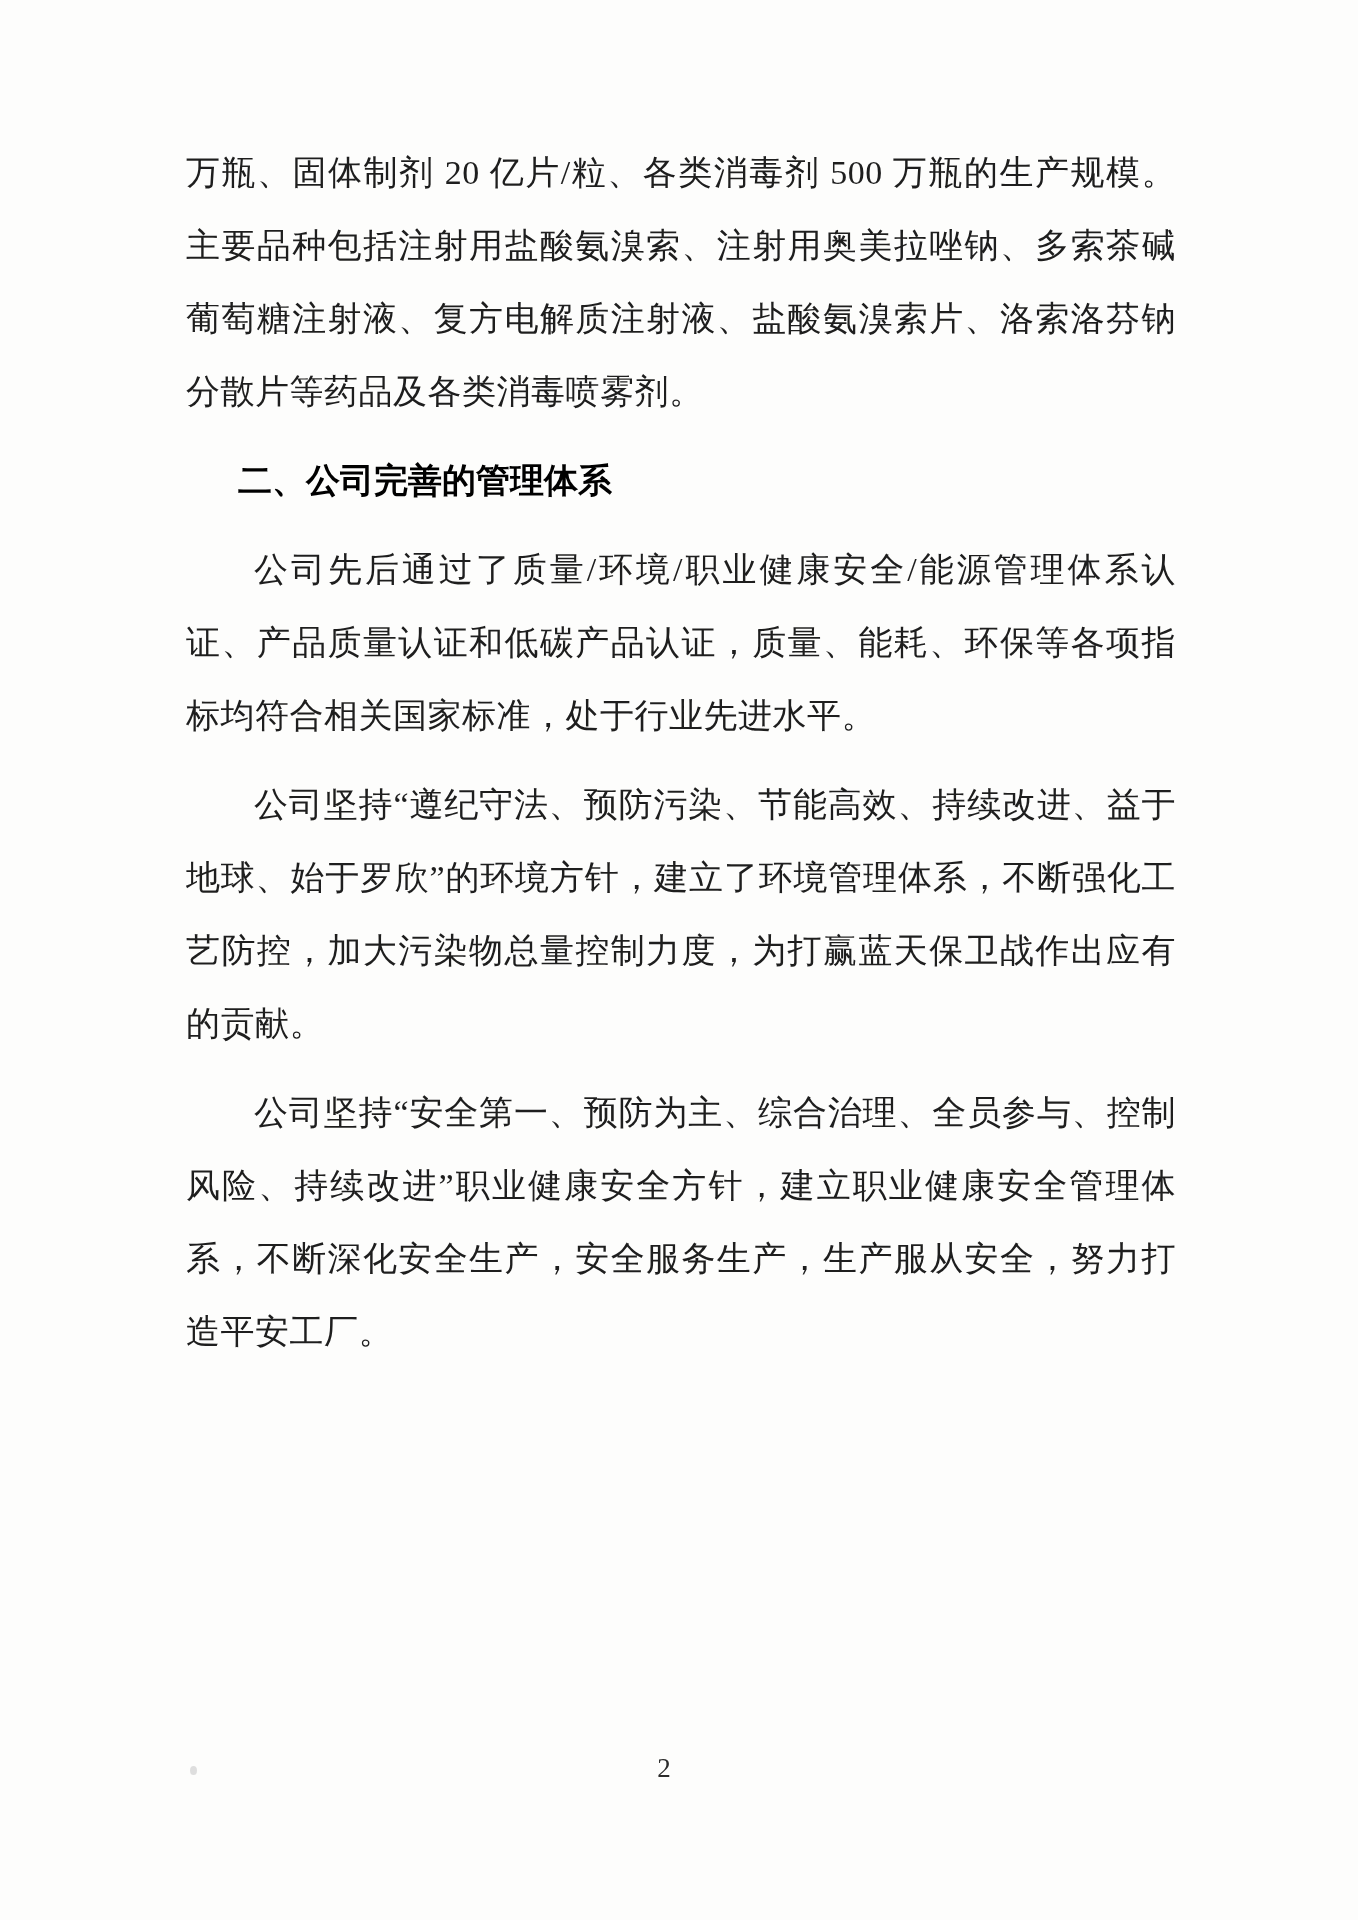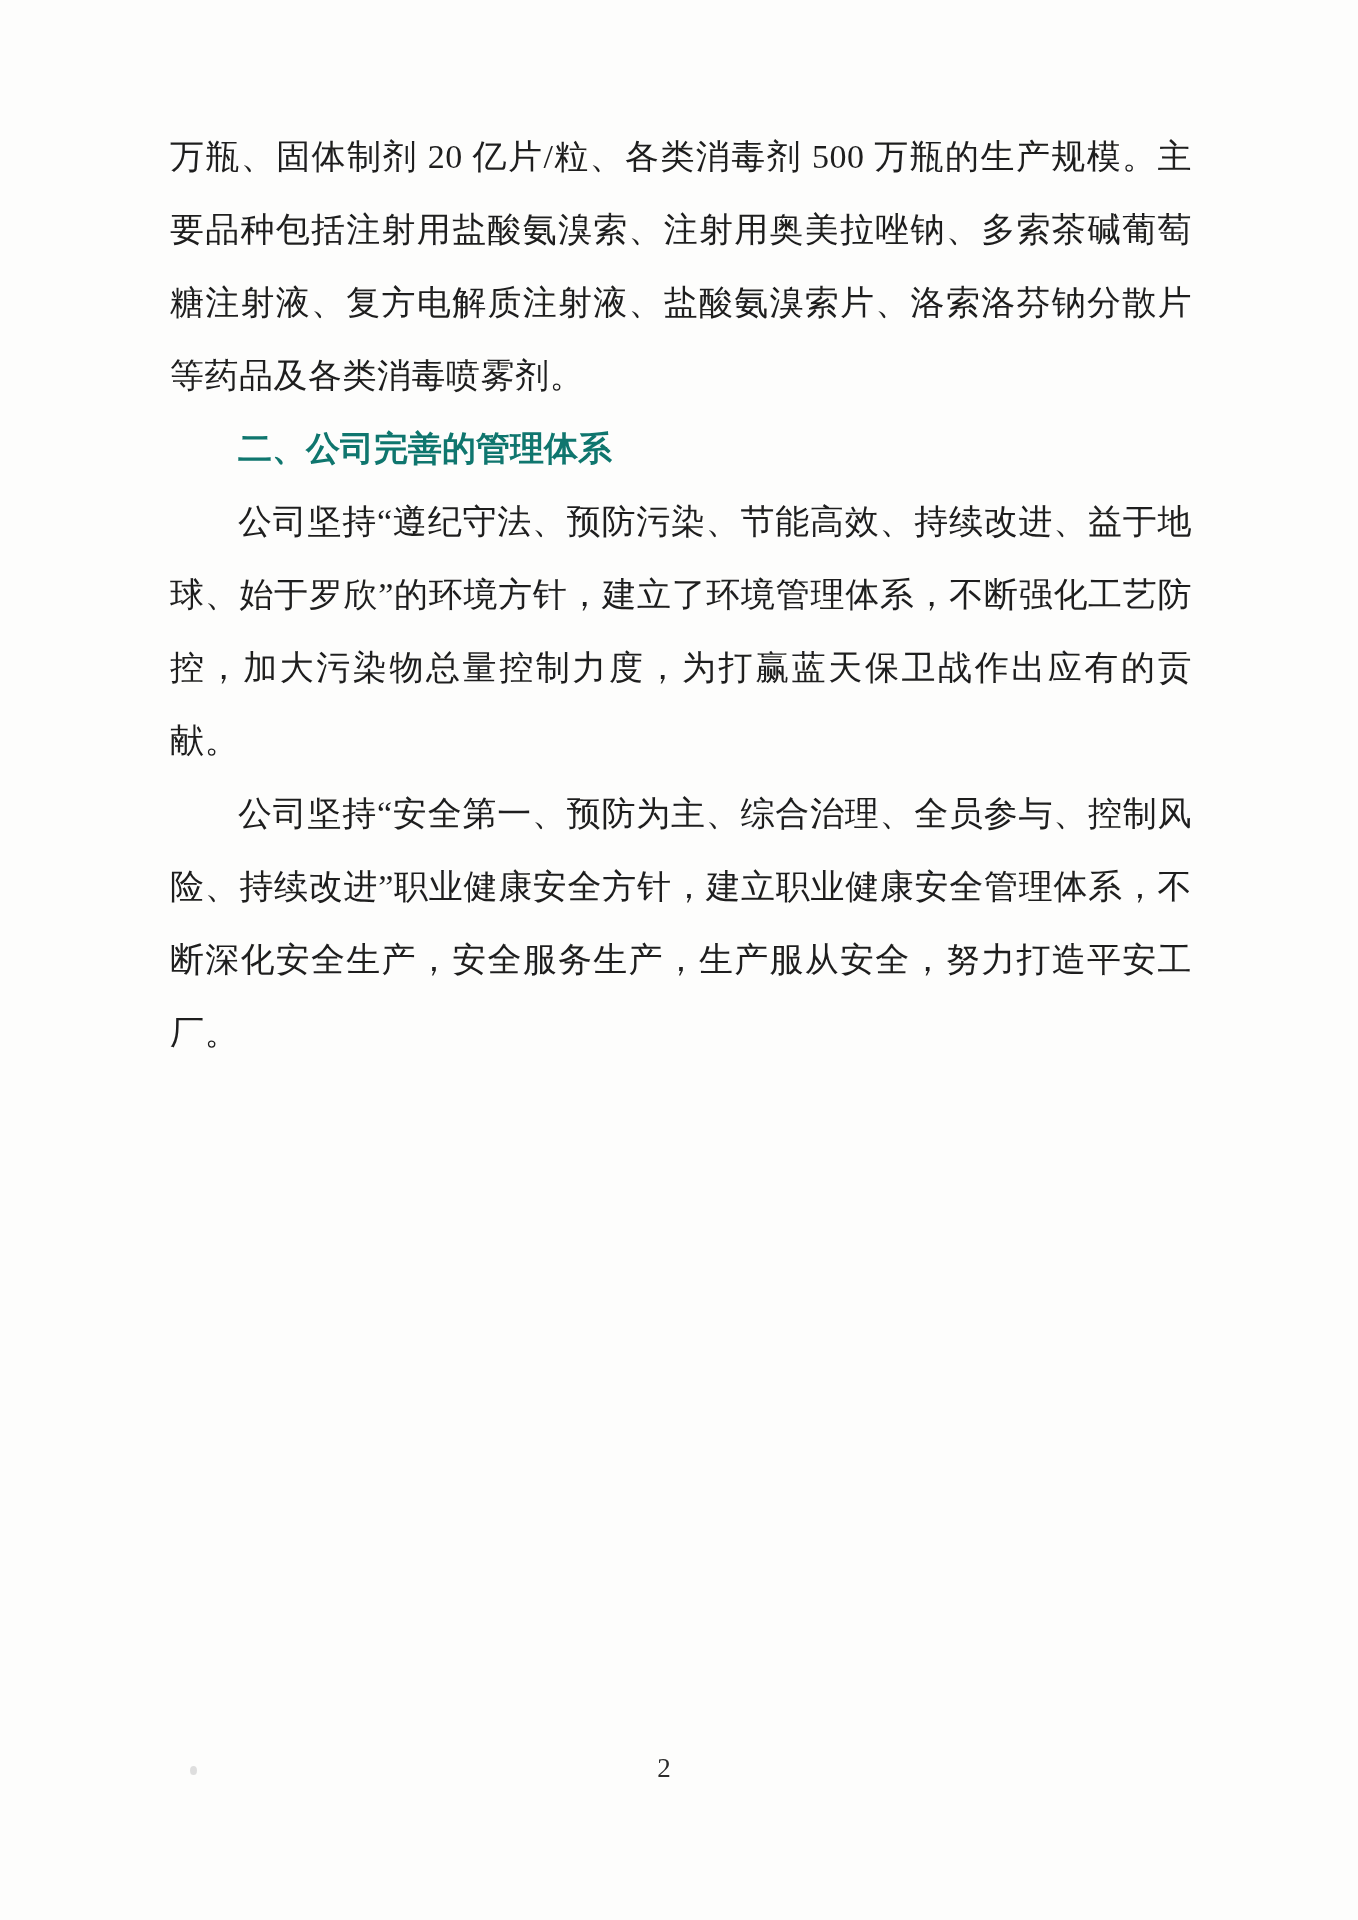--- a/index.html
+++ b/index.html
@@ -17,39 +17,39 @@
     font-family: "Liberation Serif", "DejaVu Serif", serif;
     color: #1e1e1e;
   }
   .content {
     position: absolute;
     left: 170px;
     top: 120px;
     width: 1022px;
   }
   .para {
-    margin: 0;
+    margin: 16px;
     font-size: 34px;
     line-height: 73px;
     text-align: justify;
     text-justify: inter-ideograph;
     letter-spacing: 0.5px;
     word-break: break-all;
   }
   .para.indent {
     text-indent: 68px;
   }
   .heading {
     margin: 0;
     font-size: 34px;
     line-height: 73px;
     font-weight: 700;
     text-indent: 68px;
     font-family: "Liberation Sans", "DejaVu Sans", sans-serif;
-    color: #0f766e;
+    color: #000000;
   }
   .page-number {
     position: absolute;
     left: 0;
     right: 30px;
     top: 1750px;
     text-align: center;
     font-size: 27px;
     line-height: 36px;
     color: #2b2b2b;
@@ -68,20 +68,21 @@
 </style>
 </head>
 <body>
 
 <div class="page">
   <div class="content">
     <p class="para">万瓶、固体制剂 20 亿片/粒、各类消毒剂 500 万瓶的生产规模。主要品种包括注射用盐酸氨溴索、注射用奥美拉唑钠、多索茶碱葡萄糖注射液、复方电解质注射液、盐酸氨溴索片、洛索洛芬钠分散片等药品及各类消毒喷雾剂。</p>
 
     <h2 class="heading">二、公司完善的管理体系</h2>
 
+    <p class="para indent">公司先后通过了质量/环境/职业健康安全/能源管理体系认证、产品质量认证和低碳产品认证，质量、能耗、环保等各项指标均符合相关国家标准，处于行业先进水平。</p>
 
 
     <p class="para indent">公司坚持“遵纪守法、预防污染、节能高效、持续改进、益于地球、始于罗欣”的环境方针，建立了环境管理体系，不断强化工艺防控，加大污染物总量控制力度，为打赢蓝天保卫战作出应有的贡献。</p>
 
     <p class="para indent">公司坚持“安全第一、预防为主、综合治理、全员参与、控制风险、持续改进”职业健康安全方针，建立职业健康安全管理体系，不断深化安全生产，安全服务生产，生产服从安全，努力打造平安工厂。</p>
 
   </div>
 
   <div class="scan-speck"></div>
 

